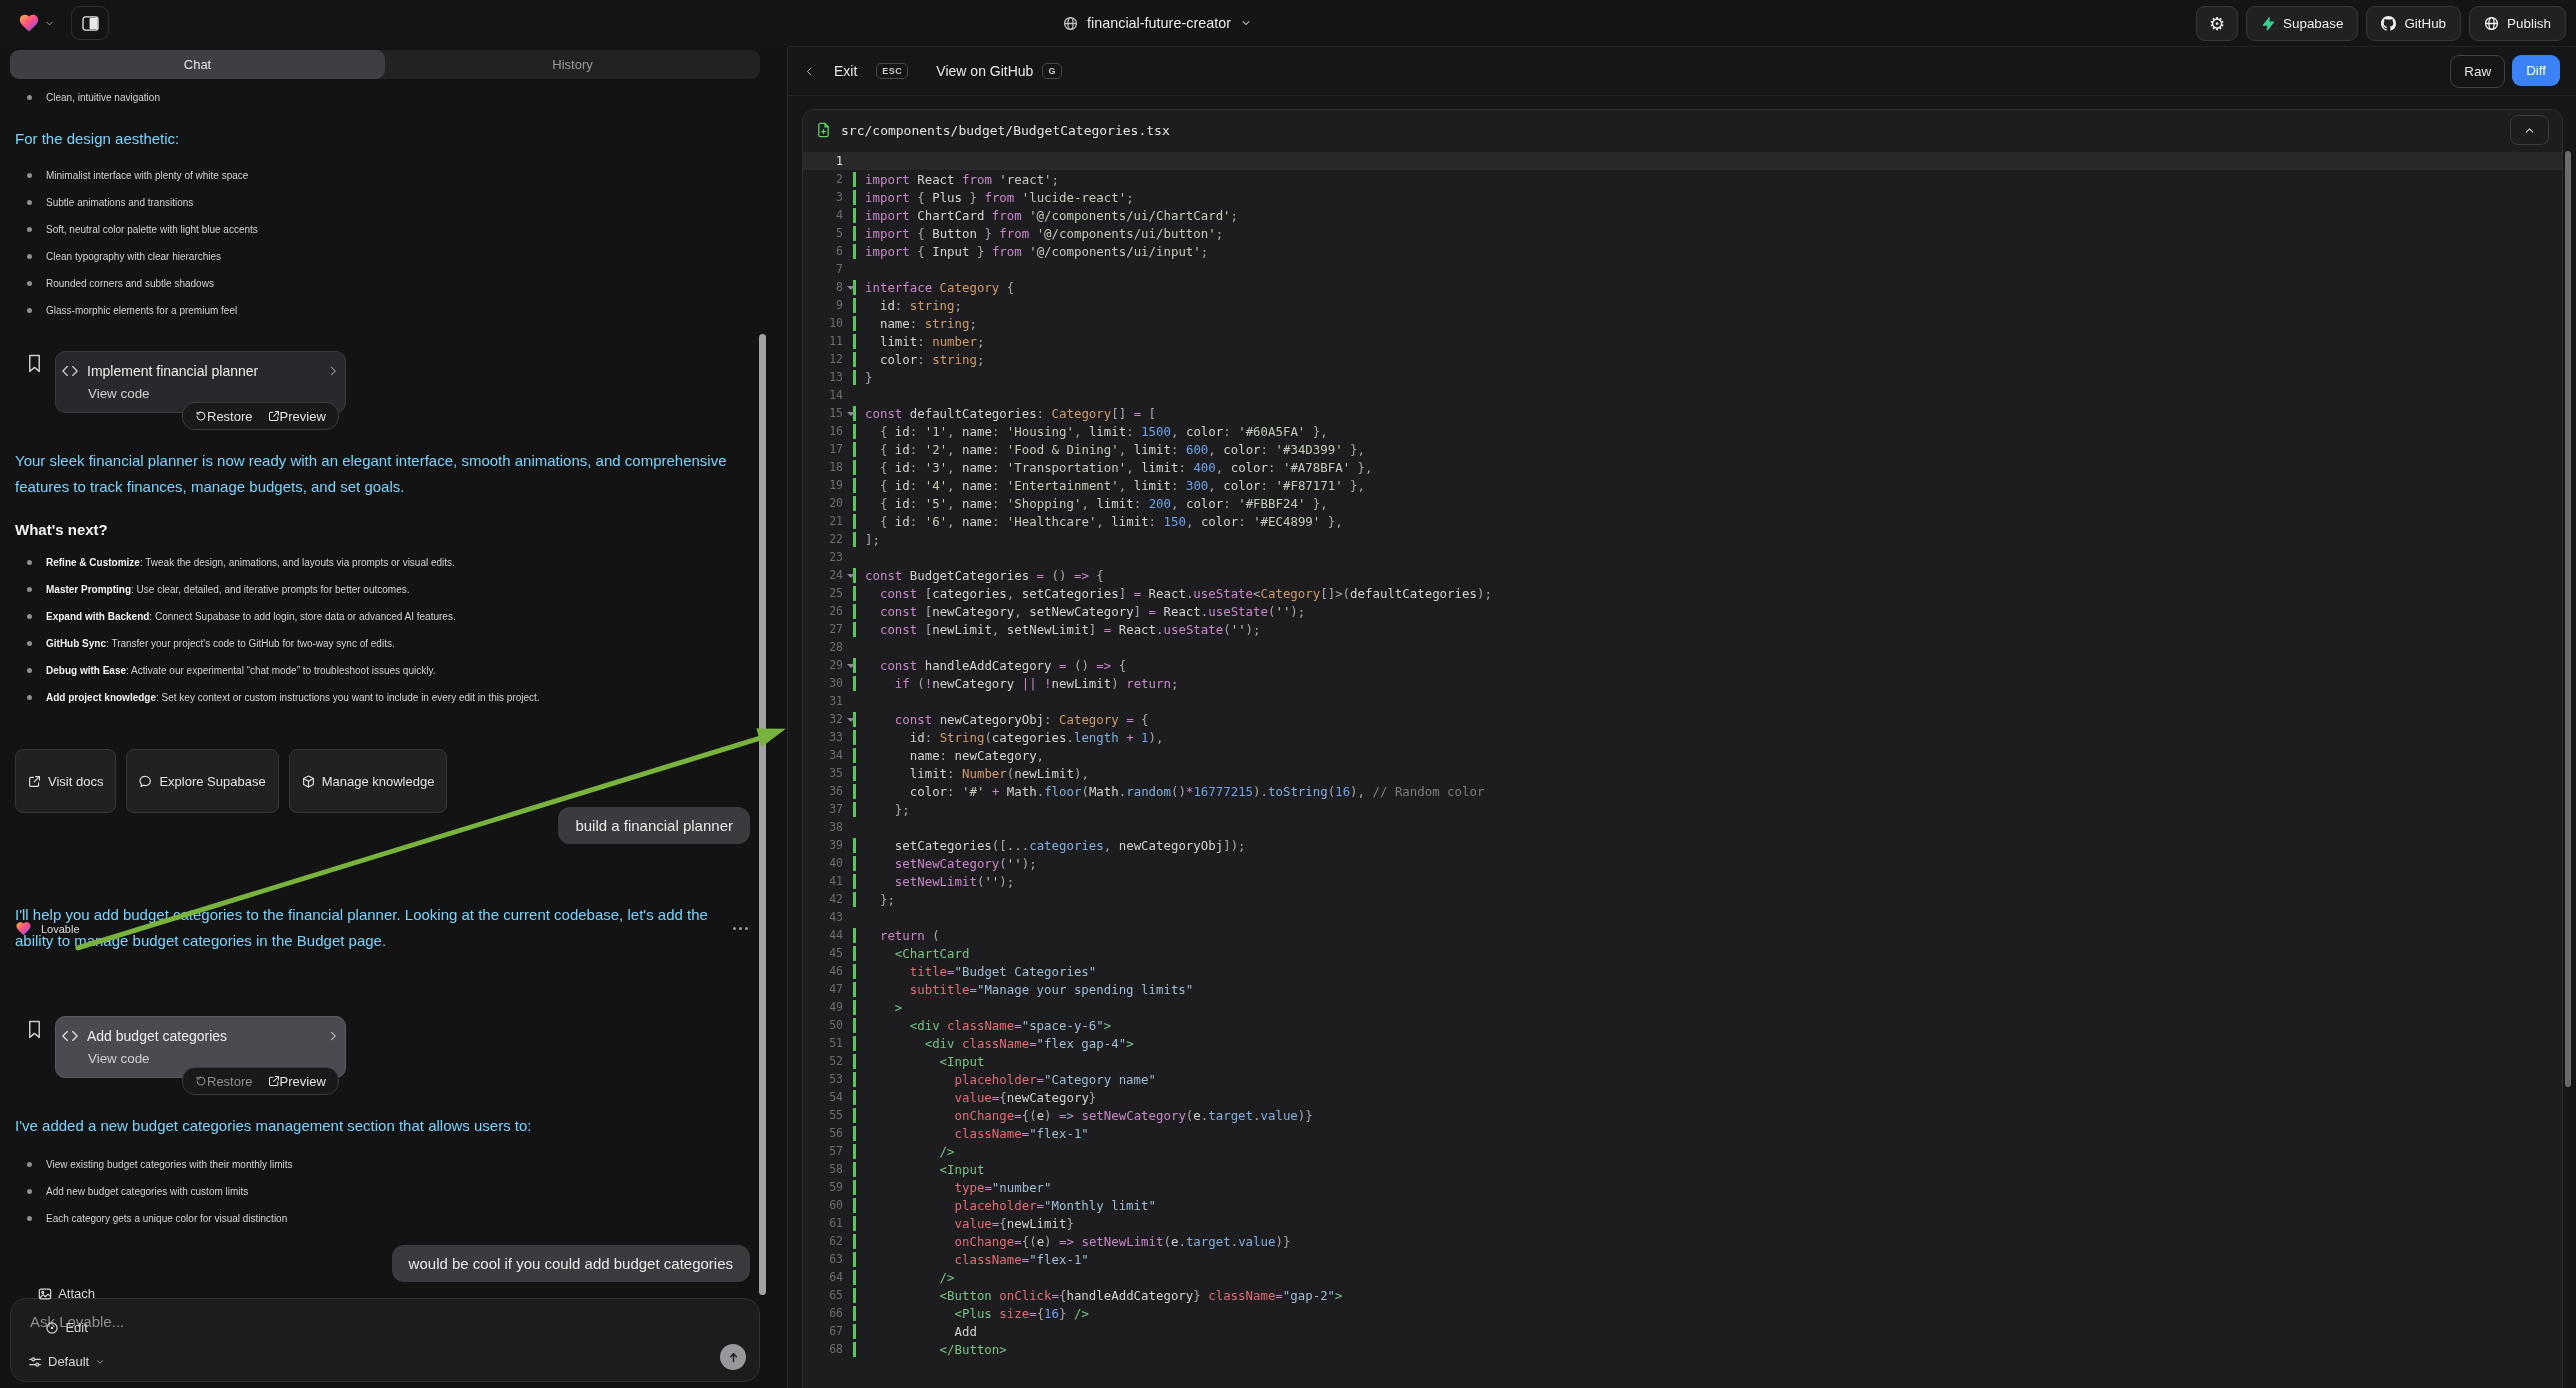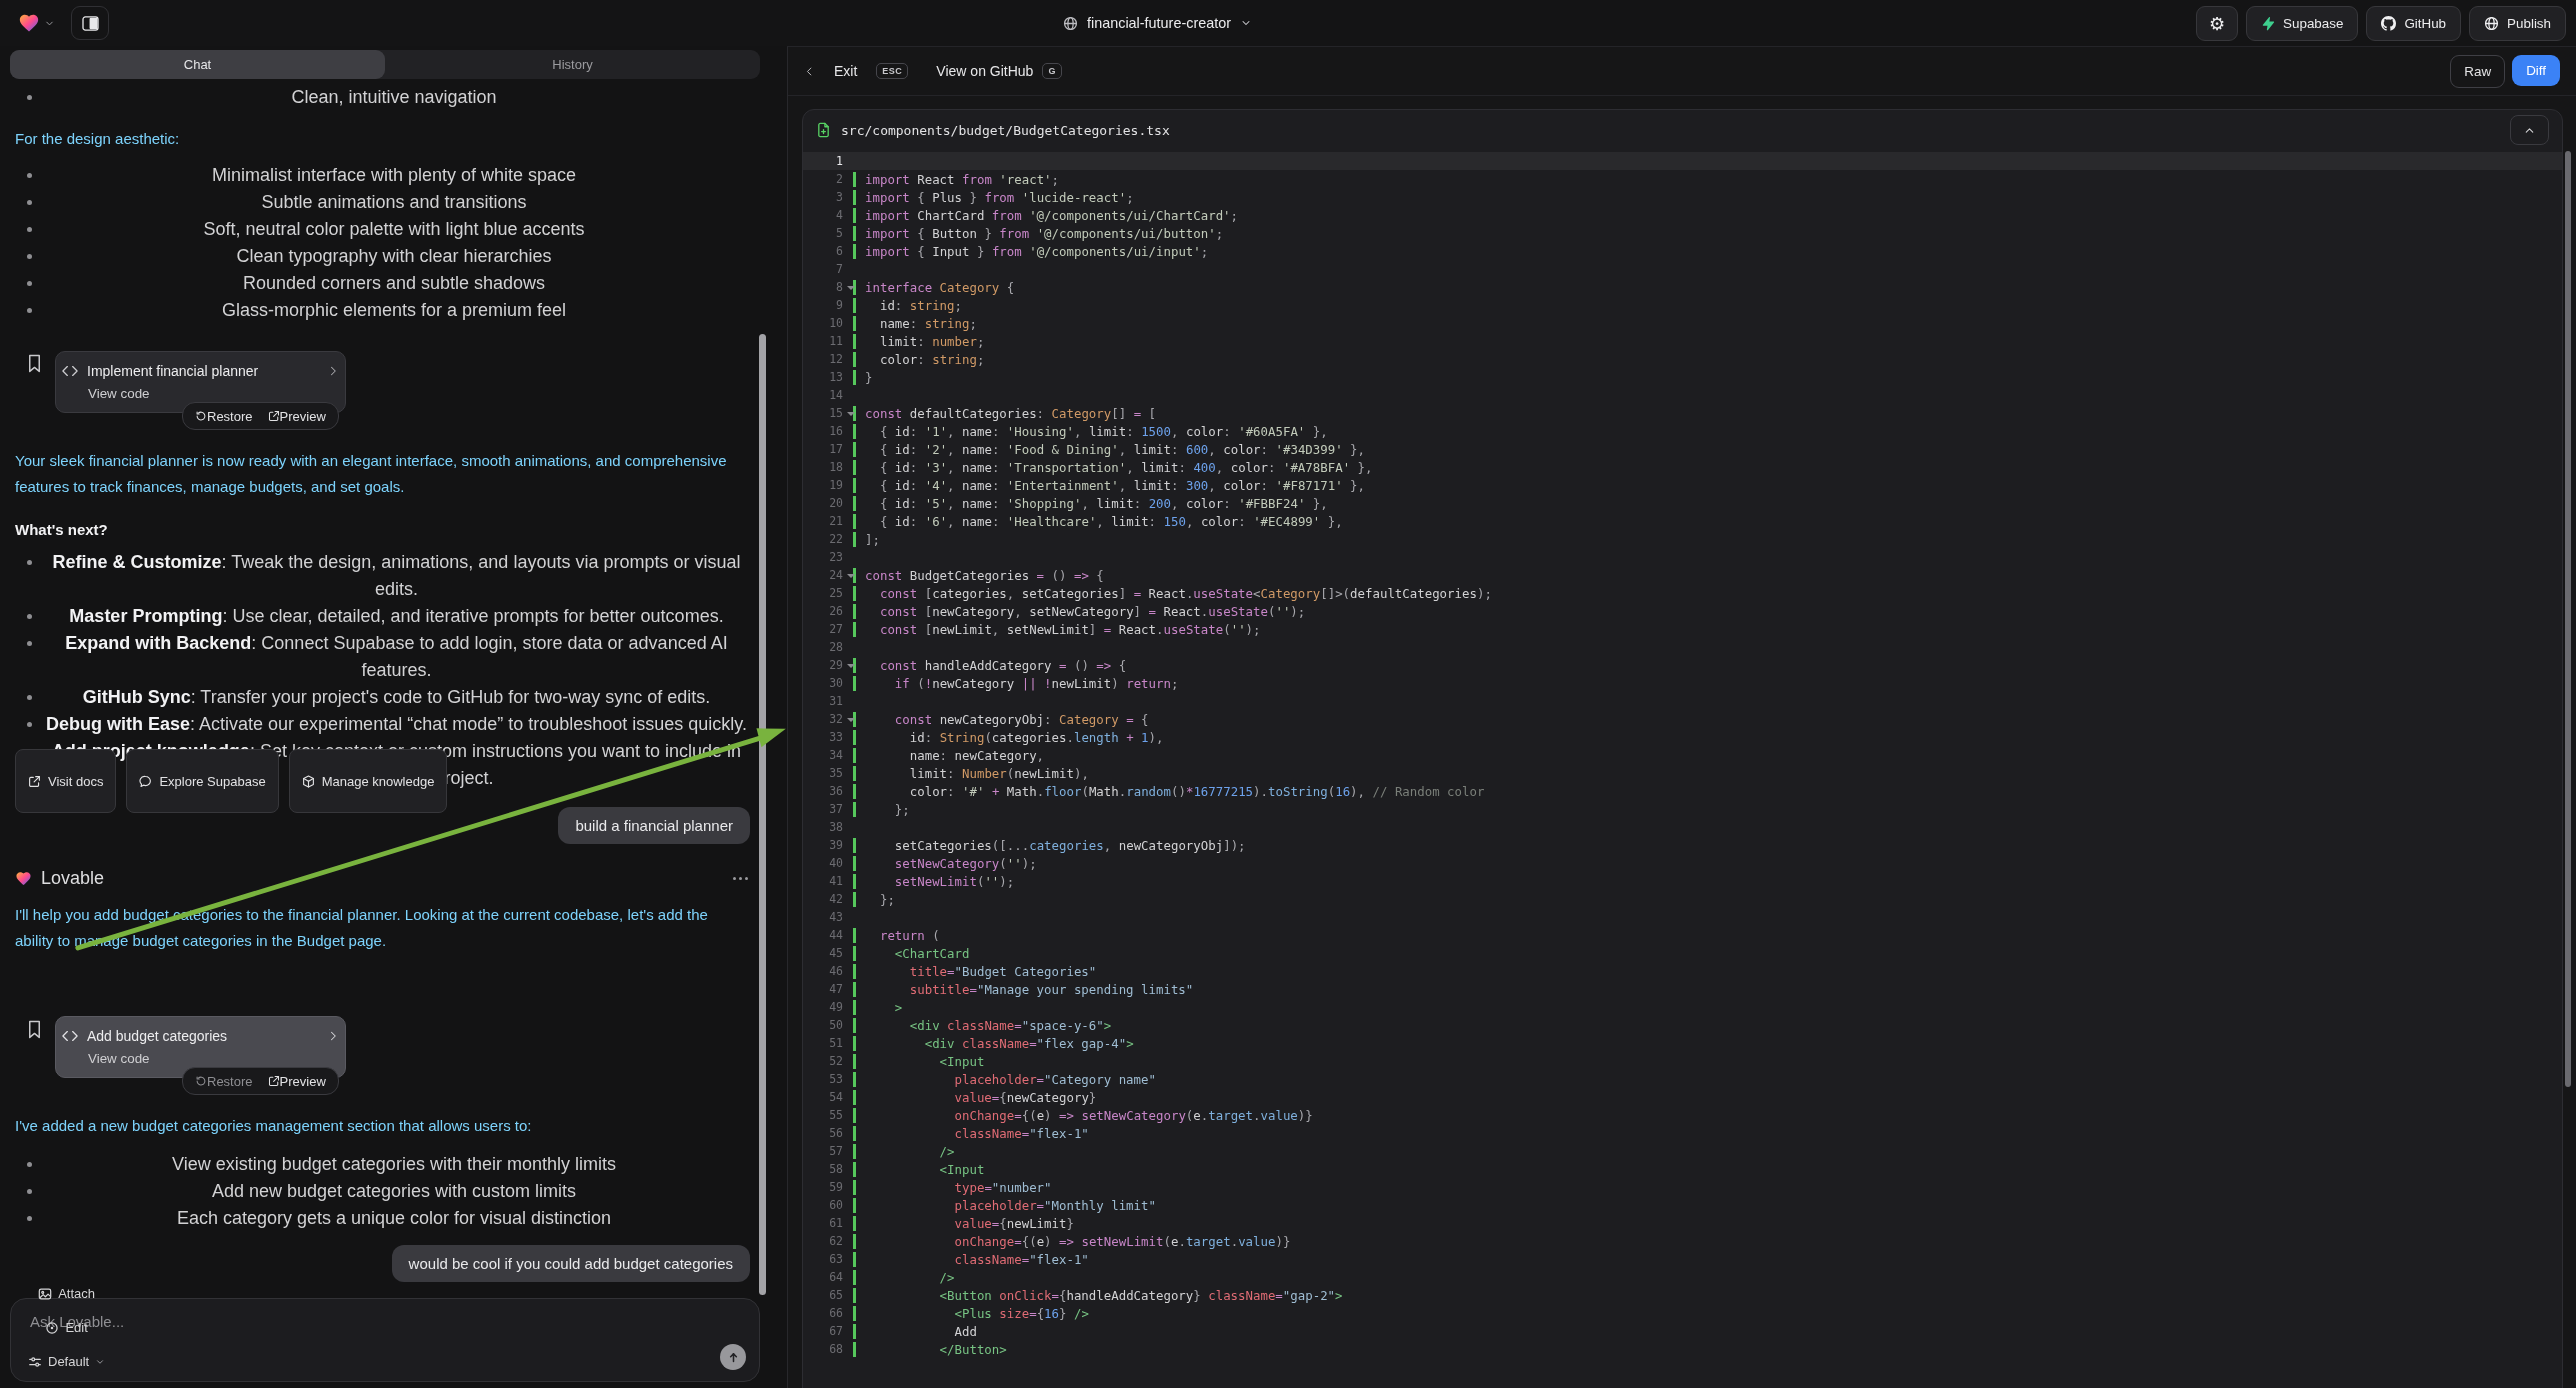--- a/index.html
+++ b/index.html
@@ -16,34 +16,34 @@
   .gear-glyph{font-size:18px;color:#ececee;line-height:1;}
   
   .tabs{position:absolute;left:10px;top:50px;width:750px;height:29px;background:#222225;border-radius:9px;display:flex;}
   .tab{flex:1;display:flex;align-items:center;justify-content:center;font-size:13px;color:#9b9b9f;border-radius:9px;}
   .tab.active{background:#3e3e43;color:#e6e6e9;}
   
   .chat{position:absolute;left:0;top:0;width:772px;height:1388px;}
   .p{position:absolute;left:15px;font-size:15px;line-height:26px;color:#7dd3fc;width:735px;}
   .heading{font-weight:bold;color:#f2f2f4;}
   ul.blist{position:absolute;left:15px;margin:0;padding:0;list-style:none;width:727px;}
-  ul.blist li{position:relative;padding-left:31px;line-height:27px;font-size:18px;color:#d2d2d4;text-align:center;}
+  ul.blist li{position:relative;padding-left:31px;line-height:27px;font-size:10px;color:#d2d2d4;}
   ul.blist li::before{content:"";position:absolute;left:12px;top:11px;width:5px;height:5px;border-radius:50%;background:#8f8f93;}
   ul.blist li b{color:#f2f2f4;}
   .bm{position:absolute;left:26px;color:#c9c9cc;}
   .vcard{position:absolute;left:55px;width:291px;height:62px;background:#29292d;border:1px solid #3a3a3f;border-radius:10px;padding:11px 6px;box-sizing:border-box;}
   .vcard.selected{background:#4a4a50;border-color:#5a5a61;}
   .vc-row1{display:flex;align-items:center;gap:9px;font-size:14px;color:#ededef;}
   .vc-chev{margin-left:auto;}
   .vc-link{margin-left:26px;margin-top:7px;font-size:13.4px;color:#cfcfd2;}
   .pill{position:absolute;left:182px;display:flex;align-items:center;gap:15px;background:#19191b;border:1px solid #3a3a3f;border-radius:13px;padding:0 12px;font-size:13px;color:#e2e2e4;height:26px;}
   .pill .pitem{display:flex;align-items:center;}
   .pill .dim{color:#8e8e92;}
   .bub{position:absolute;background:#3a3a3f;border-radius:12px;padding:10px 17px;font-size:15px;color:#e9e9eb;}
-  .lrow{position:absolute;left:15px;top:868px;width:733px;display:flex;align-items:center;gap:9px;font-size:18px;color:#dedee0;}
+  .lrow{position:absolute;left:15px;top:920px;width:733px;display:flex;align-items:center;gap:9px;font-size:11px;color:#dedee0;}
   .dots{margin-left:auto;display:flex;gap:3px;align-items:center;}
   .dots i{width:3px;height:3px;border-radius:50%;background:#9a9a9e;}
   .fbtns{position:absolute;left:15px;top:749px;display:flex;gap:10px;}
   .fbtn{height:28px;display:flex;align-items:center;gap:7px;padding:17px 12px;background:#212124;border:1px solid #37373b;border-radius:8px;font-size:13px;color:#e2e2e4;}
   .composer{position:absolute;left:10px;top:1298px;width:750px;height:84px;background:#1c1c1f;border:1px solid #323236;border-radius:16px;box-sizing:border-box;}
   .composer input{position:absolute;left:17px;top:13px;width:498px;background:transparent;border:none;outline:none;font-size:15px;color:#e6e6e8;font-family:"Liberation Sans",sans-serif;}
   .composer input::placeholder{color:#8f8f93;}
   .comp-row{position:absolute;left:17px;bottom:12px;display:flex;align-items:center;gap:19px;font-size:13px;color:#d6d6d8;flex-direction:column;}
   .comp-item{display:flex;align-items:center;gap:6px;}
   .send{position:absolute;right:13px;bottom:11px;width:26px;height:26px;border-radius:50%;background:#98989c;display:flex;align-items:center;justify-content:center;}

